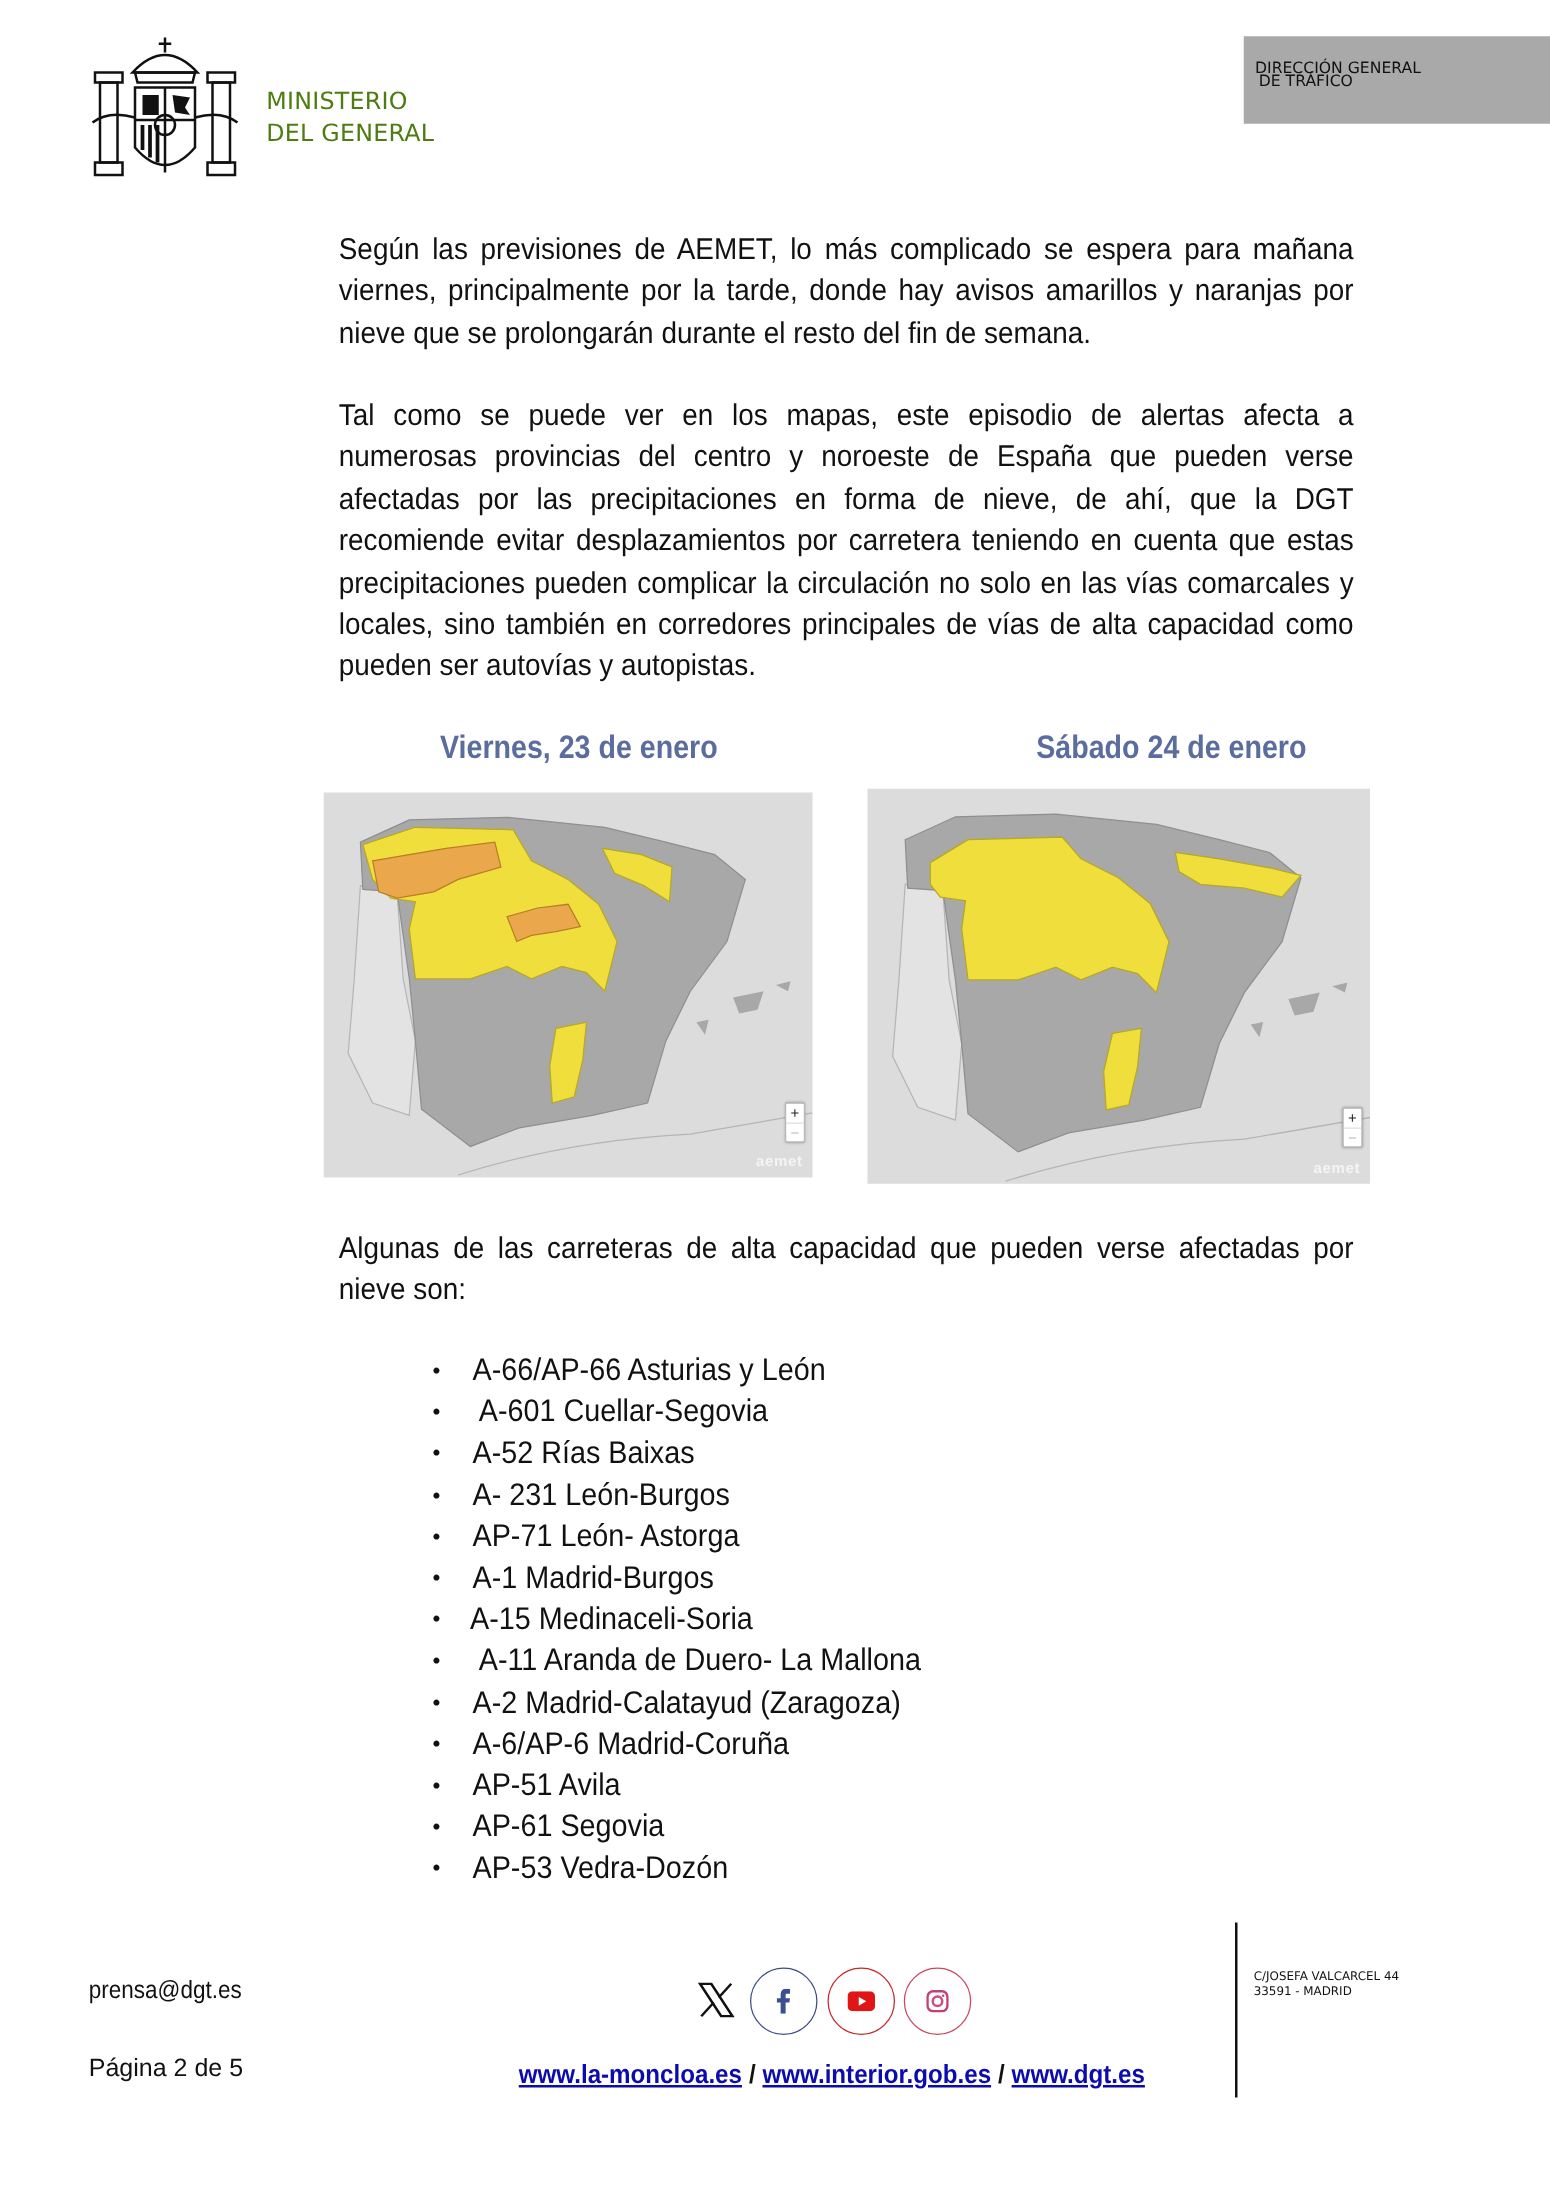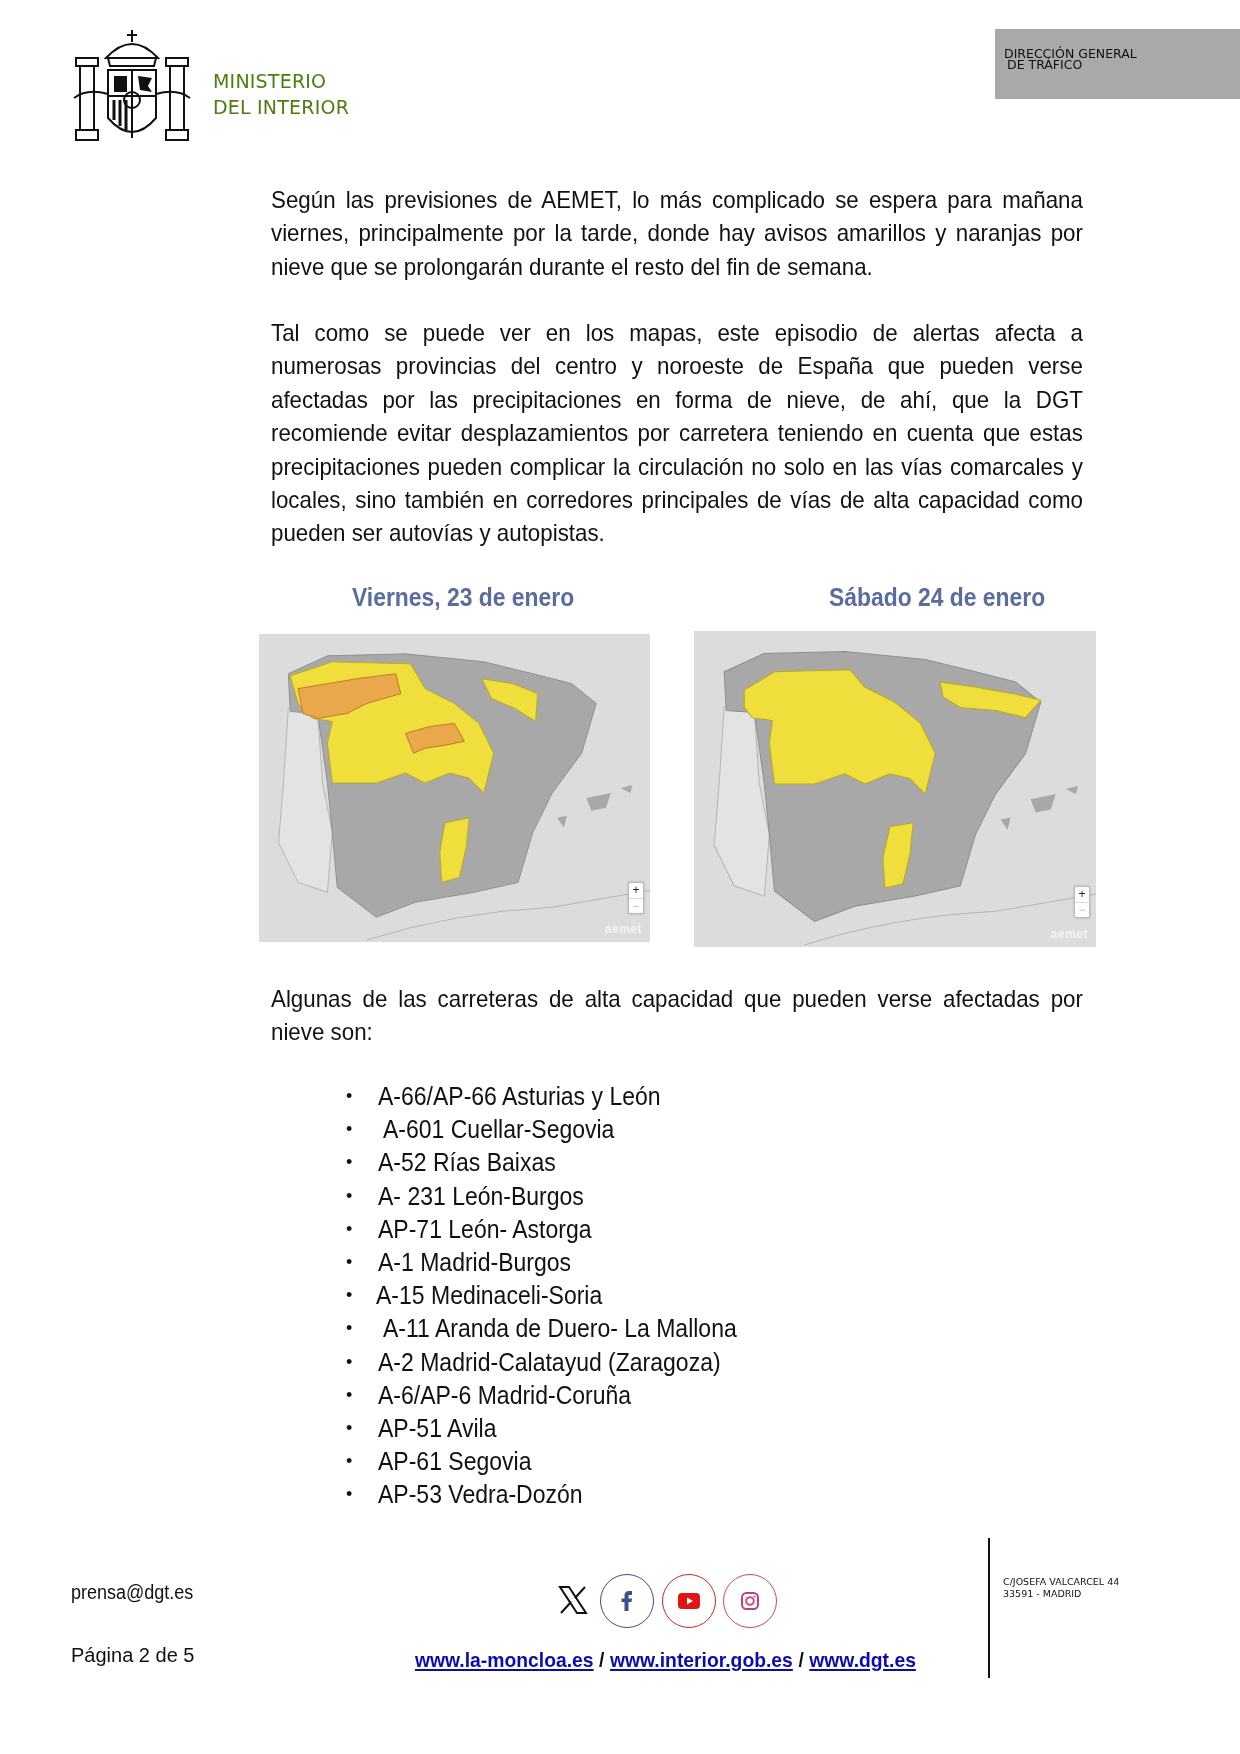--- a/index.html
+++ b/index.html
@@ -81,21 +81,21 @@
     <path d="M66 48 L80 50 L76 58 L80 64 L68 62 Z" fill="#111"></path>
     <g stroke="#111" stroke-width="3">
       <line x1="42" y1="72" x2="42" y2="92"></line>
       <line x1="48" y1="72" x2="48" y2="98"></line>
       <line x1="54" y1="72" x2="54" y2="102"></line>
     </g>
   </svg>
 </div>
 <div class="ministry">
   <div>MINISTERIO</div>
-  <div>DEL INTERIOR</div>
+  <div>DEL GENERAL</div>
 </div>
 <div class="dg-box">
   <div class="l1">DIRECCIÓN GENERAL</div>
   <div class="l2">DE TRÁFICO</div>
 </div>
 
 <div class="para p1">Según las previsiones de AEMET, lo más complicado se espera para mañana viernes, principalmente por la tarde, donde hay avisos amarillos y naranjas por nieve que se prolongarán durante el resto del fin de semana.</div>
 <div class="para p2">Tal como se puede ver en los mapas, este episodio de alertas afecta a numerosas provincias del centro y noroeste de España que pueden verse afectadas por las precipitaciones en forma de nieve, de ahí, que la DGT recomiende evitar desplazamientos por carretera teniendo en cuenta que estas precipitaciones pueden complicar la circulación no solo en las vías comarcales y locales, sino también en corredores principales de vías de alta capacidad como pueden ser autovías y autopistas.</div>
 
 <div class="map-title t1">Viernes, 23 de enero</div>

